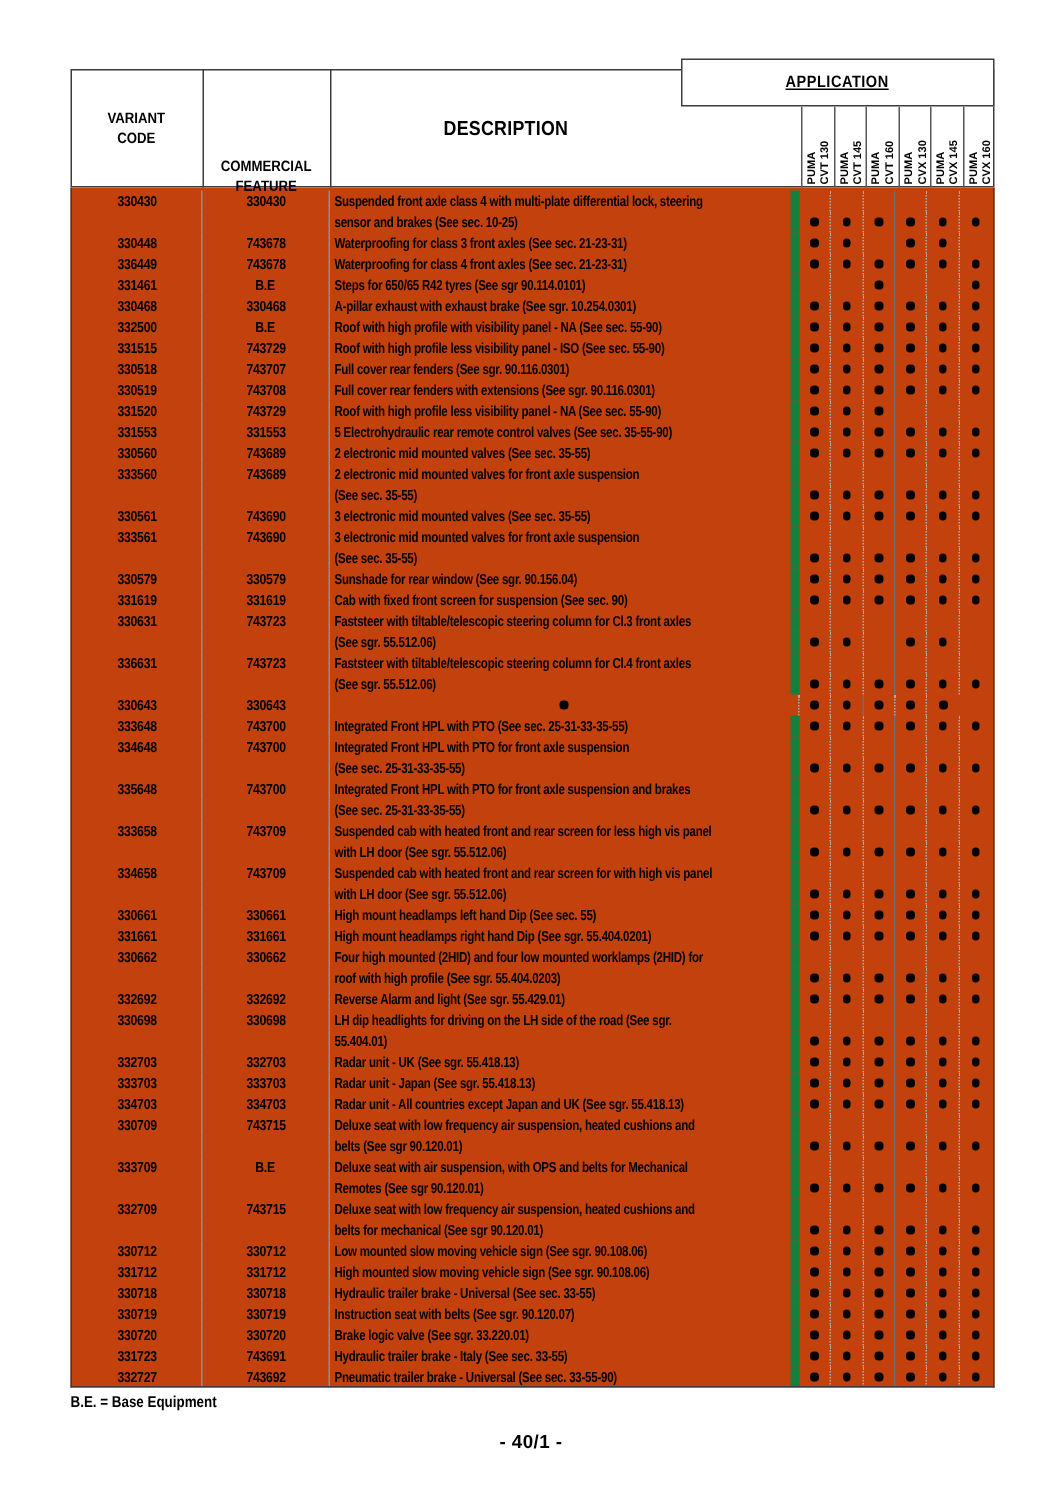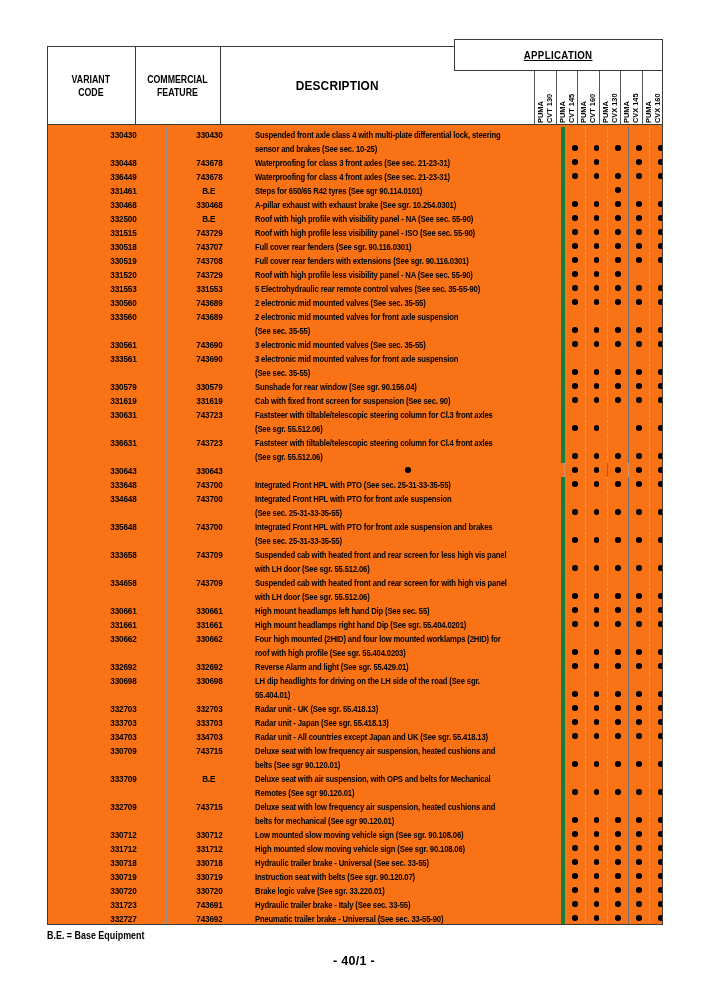--- a/index.html
+++ b/index.html
@@ -41,27 +41,27 @@
   .model-text {
     position:absolute; left:50%; top:50%; width:52px; height:18px;
     transform:translate(-50%,-50%) rotate(-90deg);
     font-size:7.4px; line-height:9px; text-align:left; white-space:nowrap; padding-left:1px;
   }
 
   
   .tbody {
     position:absolute; left:0; top:86px; width:616px; height:800px;
     border-left:1.5px solid #3c3c3c; border-right:1.5px solid #3c3c3c; border-bottom:1.5px solid #3c3c3c;
-    padding-top:2px; overflow:hidden; background:#f97316;padding-left:32px;
+    padding-top:2px; overflow:hidden; background:#c2410c;
   }
   .line { display:grid; grid-template-columns:87px 85px 313px repeat(6, 21.33px); height:14px; }
   .c { display:flex; align-items:center; justify-content:center; font-size:9.6px; letter-spacing:-0.2px; }
   .c-var  { border-right:1px solid #8f8f8f; }
   .c-feat { border-right:1px solid #8f8f8f; }
-  .c-desc { border-right:4px solid #15803d; justify-content:flex-start; padding-left:3px; overflow:hidden; }
+  .c-desc { border-right:6px solid #15803d; justify-content:flex-start; padding-left:3px; overflow:hidden; }
   .num { display:inline-block; transform:scaleX(0.85); white-space:nowrap; }
   .dtext { display:inline-block; transform:scaleX(0.8); transform-origin:0 50%; white-space:nowrap; }
   .c-dot { border-right:1px dotted #aeaeae; }
   .c-dot.grp { border-right:1px solid #6e6e6e; }
   .c-dot.last { border-right:none; }
   .dot { width:5.4px; height:5.4px; background:#000; border-radius:50%; }
 
   
   .note { position:absolute; left:47px; top:929px; font-size:10.5px; }
   .note .dtext { transform:scaleX(0.85); }
@@ -79,21 +79,21 @@
       <span class="cond">APPLICATION</span>
     </div>
 
     <div class="hdr-div" style="left:88px;"></div>
     <div class="hdr-div" style="left:173px;"></div>
 
     <div class="hdr-cell" style="left:0; width:88px;">
       <span class="cond">VARIANT
 CODE</span>
     </div>
-    <div class="hdr-cell" style="left:88px; width:85px;">
+    <div class="hdr-cell" style="left:88px; width:85px;margin-top:32px;">
       <span class="cond">COMMERCIAL
 FEATURE</span>
     </div>
     <div class="hdr-cell desc-hdr" style="left:173px; width:234px;">
       <span class="cond">DESCRIPTION</span>
     </div>
 
     <div class="models" id="models">
         <div class="model-cell">
           <div class="model-text">

